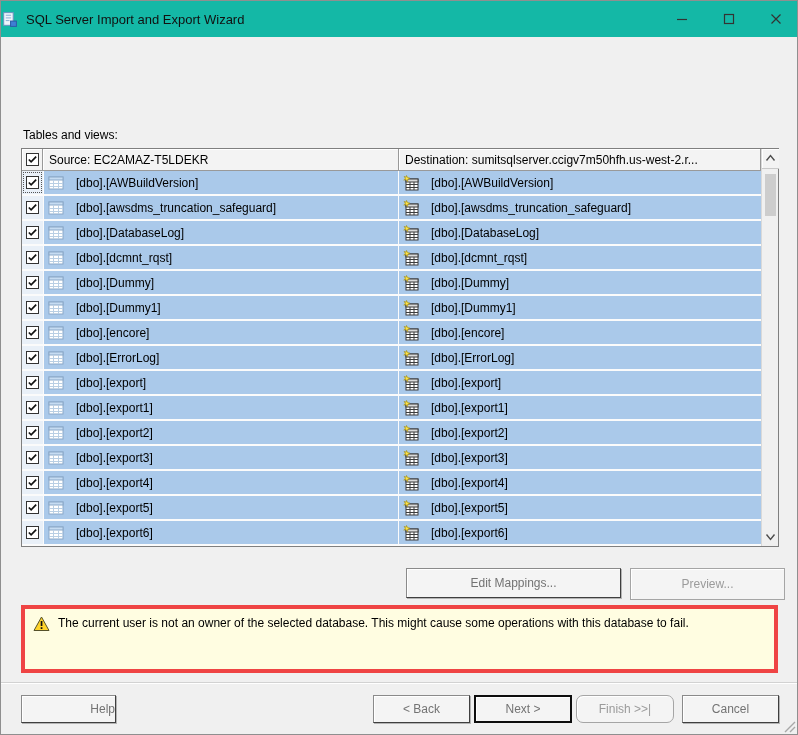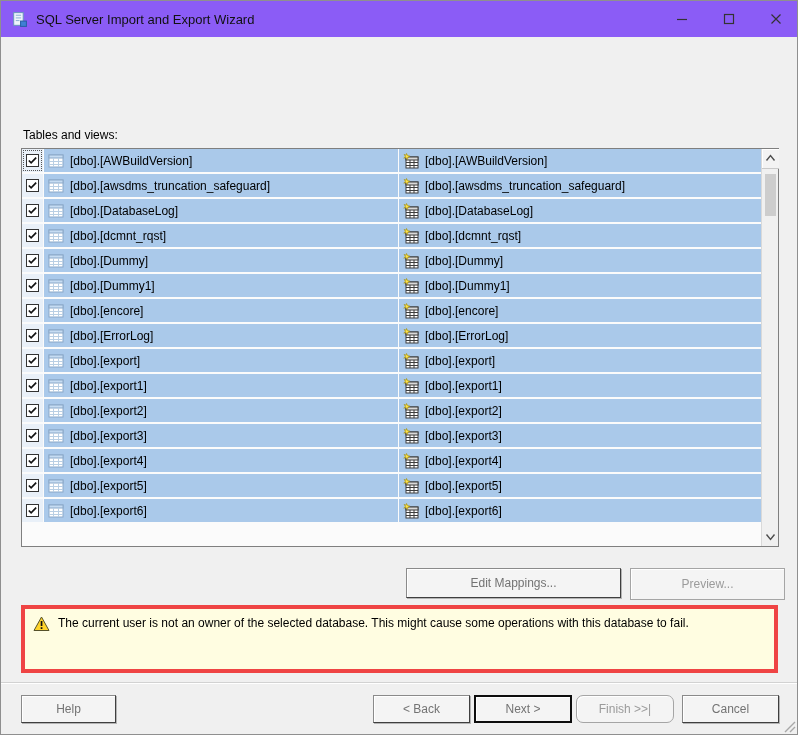--- a/index.html
+++ b/index.html
@@ -7,21 +7,21 @@
   body { font-family:"Liberation Sans", sans-serif; color:#000; }
 
   .window{
     position:relative; width:798px; height:735px;
     background:#f0f0f0; border:1px solid #8f8f8f; overflow:hidden;
   }
 
   
   .titlebar{
     position:absolute; left:0; top:0; width:798px; height:36px;
-    background:#8b5cf6; display:flex; align-items:center; padding-left:10px;
+    background:#14b8a6; display:flex; align-items:center; 
   }
   .app-icon{ width:17px; height:17px; display:inline-block; }
   .win-title{ font-size:13px; margin-left:8px; color:#111; }
   .win-controls{ position:absolute; right:0; top:0; height:36px; display:flex; }
   .win-btn{
     width:47px; height:36px; background:transparent; border:none;
     display:flex; align-items:center; justify-content:center; cursor:pointer;
   }
 
   
@@ -54,21 +54,21 @@
   .gh-dest{ width:362px; flex:0 0 362px; }
 
   .grid-rows{ flex:1; background:#fbfbfb; overflow:hidden; }
   .grid-row{ display:flex; height:23px; margin-bottom:2px; cursor:default; }
   .cell-check{
     width:21px; flex:0 0 21px; background:#e9f0f8;
     display:flex; align-items:center; justify-content:center;
   }
   .grid-row:first-child .cell-check{ outline:1px dotted #555; outline-offset:-2px; }
   .cell{
-    background:#aac9ea; display:flex; align-items:center; gap:6px;
+    background:#aac9ea; display:flex; align-items:center; gap:12px;
     padding-left:4px; font-size:12px; white-space:nowrap; overflow:hidden;
   }
   .cell-source{ width:356px; flex:0 0 356px; border-left:1px solid #fbfbfb; border-right:1px solid #fbfbfb; }
   .cell-dest{ width:362px; flex:0 0 362px; }
   .cell .tbl-icon{ width:16px; height:16px; flex:0 0 16px; }
 
   .checkbox{
     width:13px; height:13px; background:#fff; border:1px solid #333;
     display:flex; align-items:center; justify-content:center; cursor:pointer;
   }
@@ -109,21 +109,21 @@
     padding:6px 6px 0 8px; display:flex; align-items:flex-start; gap:8px;
   }
   .warn-icon{ width:17px; height:16px; flex:0 0 17px; margin-top:1px; }
   .warn-text{ font-size:12px; line-height:17px; }
 
   
   .footer-sep{
     position:absolute; left:0; top:681px; width:798px; height:2px;
     border-top:1px solid #d2d2d2; background:#ffffff;
   }
-  .btn-help{ position:absolute; left:20px;  top:694px; width:95px; height:28px; }
+  .btn-help{ position:absolute; left:20px;  top:694px; width:95px; height:28px;text-align:right; }
   .btn-back{ position:absolute; left:372px; top:694px; width:97px; height:28px; }
   .btn-next{ position:absolute; left:473px; top:694px; width:98px; height:28px; }
   .btn-finish{ position:absolute; left:575px; top:694px; width:98px; height:28px;border-radius:7px; }
   .btn-cancel{ position:absolute; left:681px; top:694px; width:97px; height:28px; }
 
   .resize-grip{ position:absolute; right:1px; bottom:1px; width:15px; height:15px; cursor:nwse-resize; }
 </style>
 </head>
 <body>
 
@@ -157,20 +157,31 @@
           </svg>
       </button>
     </div>
   </div>
 
 
   <div class="tables-label">Tables and views:</div>
 
   <div class="grid">
     <div class="grid-main">
+      <div class="grid-header">
+        <div class="gh-cell gh-check">
+          <span class="checkbox">
+            <svg viewBox="0 0 12 12">
+                <path d="M2 6 L4.5 8.6 L10 2.8" stroke="#111" stroke-width="1.8" fill="none"></path>
+              </svg>
+          </span>
+        </div>
+        <div class="gh-cell gh-source">Source: EC2AMAZ-T5LDEKR</div>
+        <div class="gh-cell gh-dest">Destination: sumitsqlserver.ccigv7m50hfh.us-west-2.r...</div>
+      </div>
       <div class="grid-rows" id="grid-rows">
     <div class="grid-row">
       <div class="cell-check">
         <span class="checkbox">
           <svg class="check" viewBox="0 0 12 12">
                   <path d="M2 6 L4.5 8.6 L10 2.8" stroke="#111" stroke-width="1.8" fill="none"></path>
                 </svg>
         </span>
       </div>
       <div class="cell cell-source">

